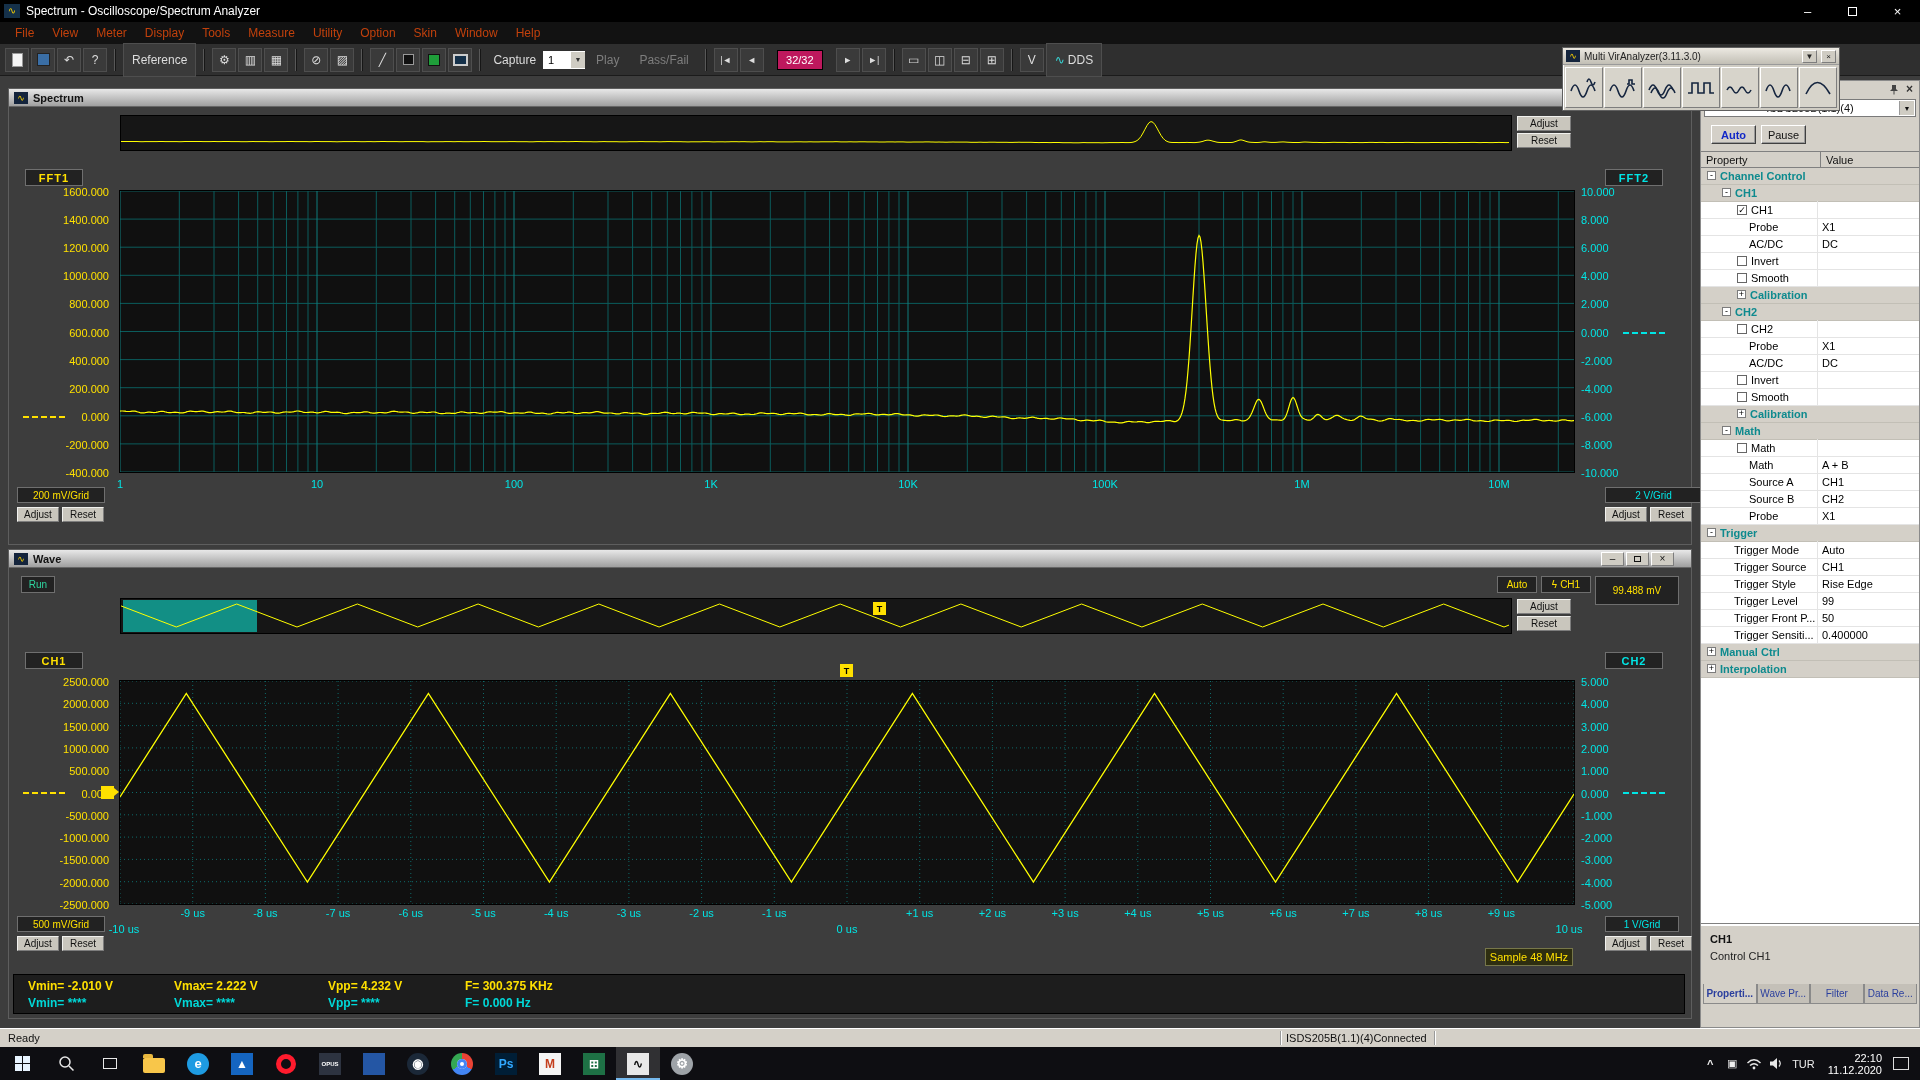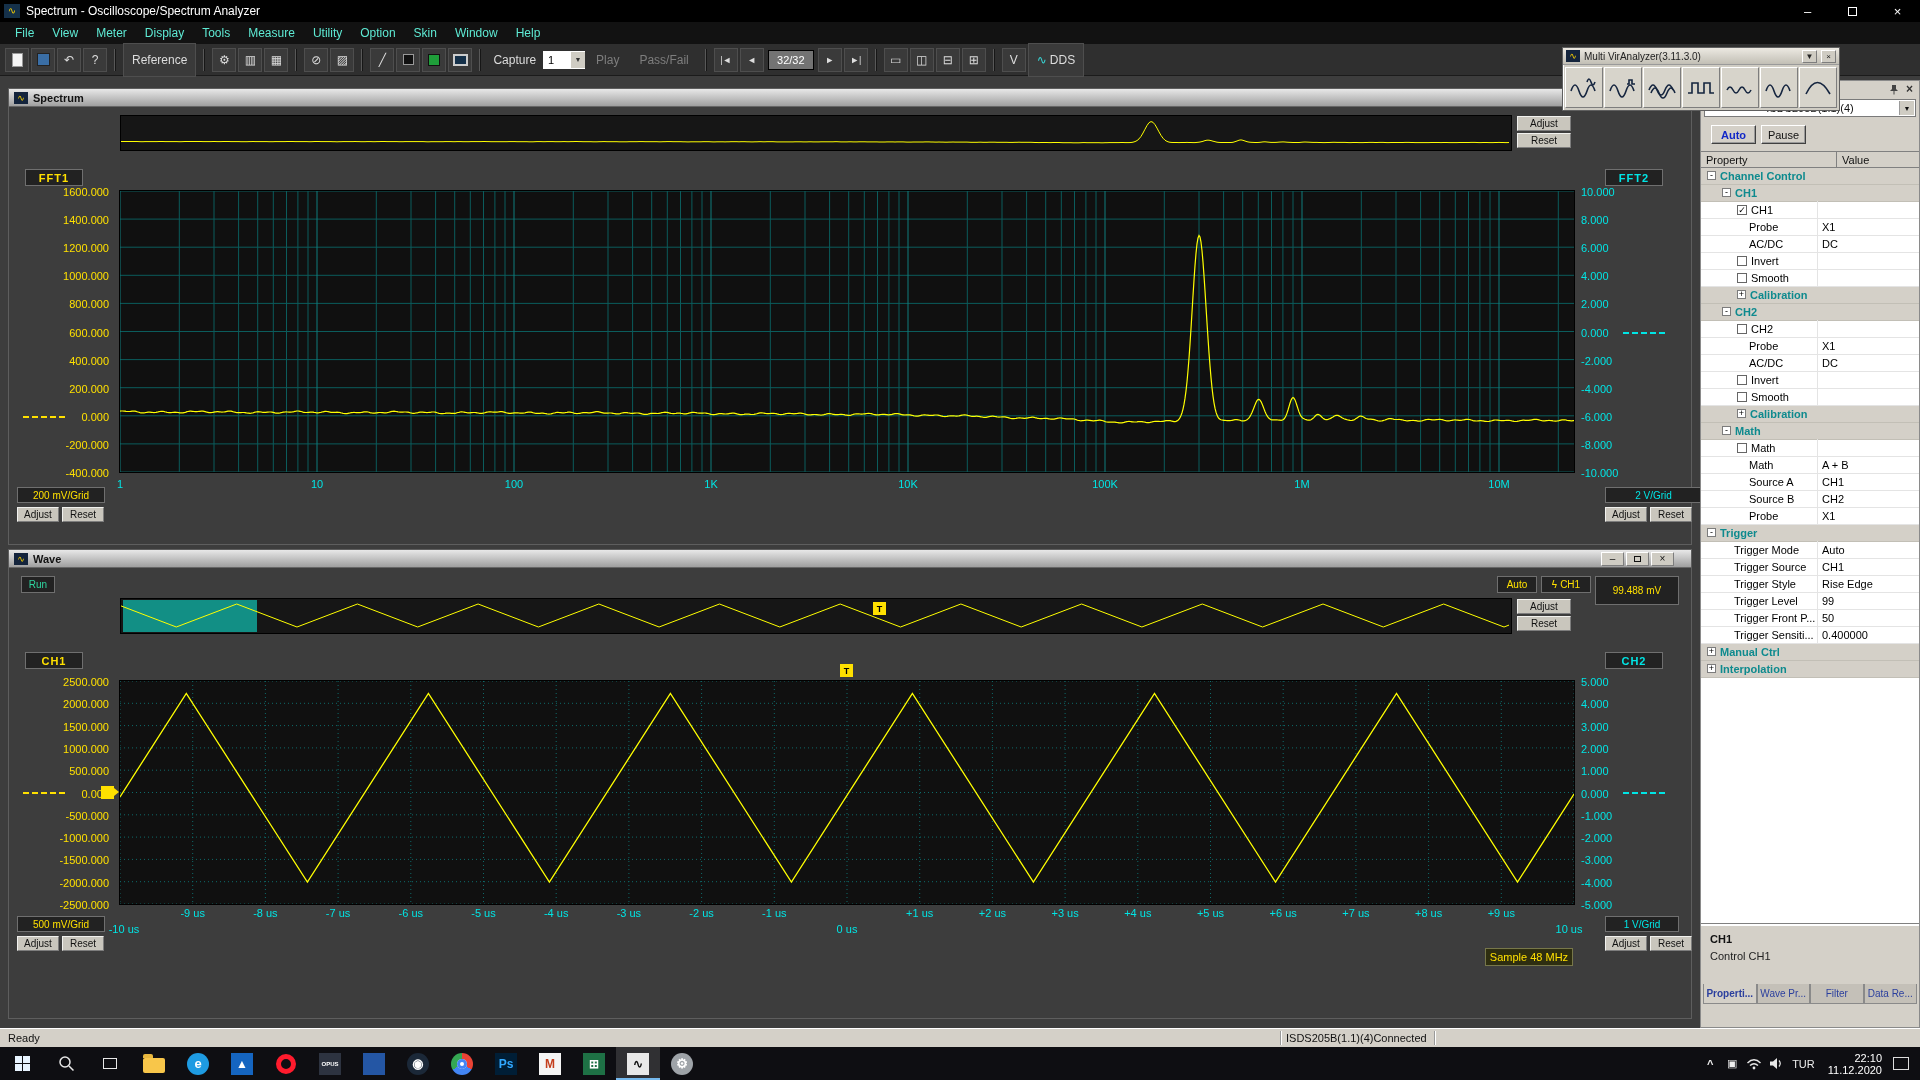--- a/index.html
+++ b/index.html
@@ -13,36 +13,36 @@
     display:flex;align-items:center;color:#fff;z-index:20}
   .app-ico{width:16px;height:14px;margin:0 6px 0 4px;background:#15314a;color:#ffd400;
     font-size:10px;line-height:14px;text-align:center}
   #title-text{font-size:12px}
   #cap-btns{margin-left:auto;display:flex}
   .cap-btn{width:45px;height:22px;display:flex;align-items:center;justify-content:center;
     font-size:13px;color:#fff}
   .maxsq{width:9px;height:9px;border:1px solid #fff;display:inline-block}
   #menubar{position:absolute;left:0;top:22px;width:1920px;height:22px;background:#121212;
     display:flex;align-items:center;padding-left:6px;z-index:20}
-  .menu-item{padding:18px 9px;font-size:12px;color:#5eead4;height:100%;display:flex;align-items:center}
+  .menu-item{padding:18px 9px;font-size:12px;color:#c2410c;height:100%;display:flex;align-items:center}
   #toolbar{position:absolute;left:0;top:44px;width:1920px;height:32px;background:#2f2f2f;
     border-bottom:1px solid #1b1b1b;display:flex;align-items:center;padding-left:5px;gap:2px;z-index:20}
   .tsep{width:2px;height:22px;border-left:1px solid #585858;border-right:1px solid #161616;margin:0 5px}
   .tbtn{min-width:24px;height:24px;background:#3a3a3a;border:1px solid #4e4e4e;color:#ddd;
     font-size:12px;display:flex;align-items:center;justify-content:center}
   .tbtn.txt{padding:16px 8px}
   .tbtn.dis{color:#7e7e7e;background:transparent;border-color:transparent}
   .tbtn.sm{font-size:9px}
   .tlabel{color:#ddd;font-size:12px;margin:0 5px}
   .tselect{width:42px;height:18px;background:#fff;color:#000;font-size:11px;display:flex;
     align-items:center;padding-left:5px;position:relative}
   .tselect .arr{margin-left:auto;width:14px;height:16px;background:#cfccc3;display:flex;
     align-items:center;justify-content:center;font-size:7px;color:#333}
-  .counter{min-width:46px;height:20px;background:#737373;border:1px solid #000;color:#fff;
-    font-size:11px;display:flex;align-items:center;justify-content:center;margin:0 2px}
+  .counter{min-width:46px;height:20px;background:#be185d;border:1px solid #000;color:#fff;
+    font-size:11px;display:flex;align-items:center;justify-content:center;margin:0 11px}
   .i-doc{width:11px;height:14px;background:#f5f5f5;border:1px solid #999}
   .i-save{width:13px;height:13px;background:#3a6ea5;border:1px solid #222}
   .i-green{width:12px;height:12px;background:#1f9e3a;border:1px solid #111}
   .i-stop{width:11px;height:11px;background:#111;border:1px solid #999}
   .i-mon{width:15px;height:12px;border:2px solid #ccc;background:#15314a}
   .dds-wave{color:#38d6d6;margin-right:3px}
 
   
   #float-tb{position:absolute;left:1562px;top:47px;width:278px;height:64px;background:#cfccc3;
     border:1px solid #5f5f5f;box-shadow:inset 1px 1px 0 #fff;z-index:60}
@@ -124,21 +124,21 @@
   #rp-combo .arr{position:absolute;right:1px;top:1px;bottom:1px;width:15px;background:#cfccc3;
     border-left:1px solid #9a9a9a;display:flex;align-items:center;justify-content:center;font-size:7px}
   .wbtn{position:absolute;background:#d4d0c8;border:1px solid #404040;border-top-color:#fff;
     border-left-color:#fff;box-shadow:inset -1px -1px 0 #9a9a9a;font-size:11px;display:flex;
     align-items:center;justify-content:center}
   #auto-btn{left:10px;top:44px;width:45px;height:19px;color:#1228c8;font-weight:bold}
   #pause-btn{left:60px;top:44px;width:45px;height:19px}
   #pg-head{position:absolute;left:0;top:70px;width:218px;height:17px;display:flex;background:#d4d0c8;
     border-top:1px solid #808080;border-bottom:1px solid #808080}
   #pg-head span{padding-left:5px;display:flex;align-items:center}
-  #pg-head .c1{width:136px;border-right:1px solid #808080}
+  #pg-head .c1{width:120px;border-right:1px solid #808080}
   #pg-body{position:absolute;left:0;top:87px;width:218px;height:756px;background:#fff;
     border-bottom:1px solid #808080;overflow:hidden}
   .pg-row{position:relative;height:17px;border-bottom:1px solid #e4e4e4;background:#fff}
   .pg-row.cat{background:#d4d0c8;border-bottom-color:#c2bfb6}
   .pg-row.prop::before,.pg-row.check::before{content:"";position:absolute;left:116px;top:-1px;
     bottom:-1px;border-left:1px solid #e4e4e4}
   .expand{position:absolute;top:3px;width:9px;height:9px;background:#fff;border:1px solid #7c7c7c;
     font-size:9px;line-height:7px;text-align:center;color:#000}
   .cat-label{position:absolute;top:2px;color:#0e8a8e;font-weight:bold}
   .prop-label{position:absolute;top:2px;color:#000;white-space:nowrap}
@@ -492,20 +492,30 @@
   <div class="pair" style="left:8px;top:386px">
     <button class="sbtn">Adjust</button>
     <button class="sbtn">Reset</button>
   </div>
   <div class="tag cyan" style="left:1596px;top:366px;width:74px;height:16px">1 V/Grid</div>
   <div class="pair" style="left:1596px;top:386px">
     <button class="sbtn">Adjust</button>
     <button class="sbtn">Reset</button>
   </div>
   <div class="tag" id="sample-tag">Sample 48 MHz</div>
+  <div id="meas">
+      <span class="mv r1" style="left: 14px;">Vmin= -2.010 V</span>
+      <span class="mv r1" style="left: 160px;">Vmax= 2.222 V</span>
+      <span class="mv r1" style="left: 314px;">Vpp= 4.232 V</span>
+      <span class="mv r1" style="left: 451px;">F= 300.375 KHz</span>
+      <span class="mv r2" style="left: 14px;">Vmin= ****</span>
+      <span class="mv r2" style="left: 160px;">Vmax= ****</span>
+      <span class="mv r2" style="left: 314px;">Vpp= ****</span>
+      <span class="mv r2" style="left: 451px;">F= 0.000 Hz</span>
+    </div>
 </div>
 
 <div id="right-panel">
   <div id="rp-head">
     <span>
         <svg width="10" height="11">
           <path d="M3 1h4v4l2 2H1l2-2z" fill="#444"></path>
           <rect x="4.5" y="7" width="1" height="3.5" fill="#444"></rect>
         </svg>
       </span>

